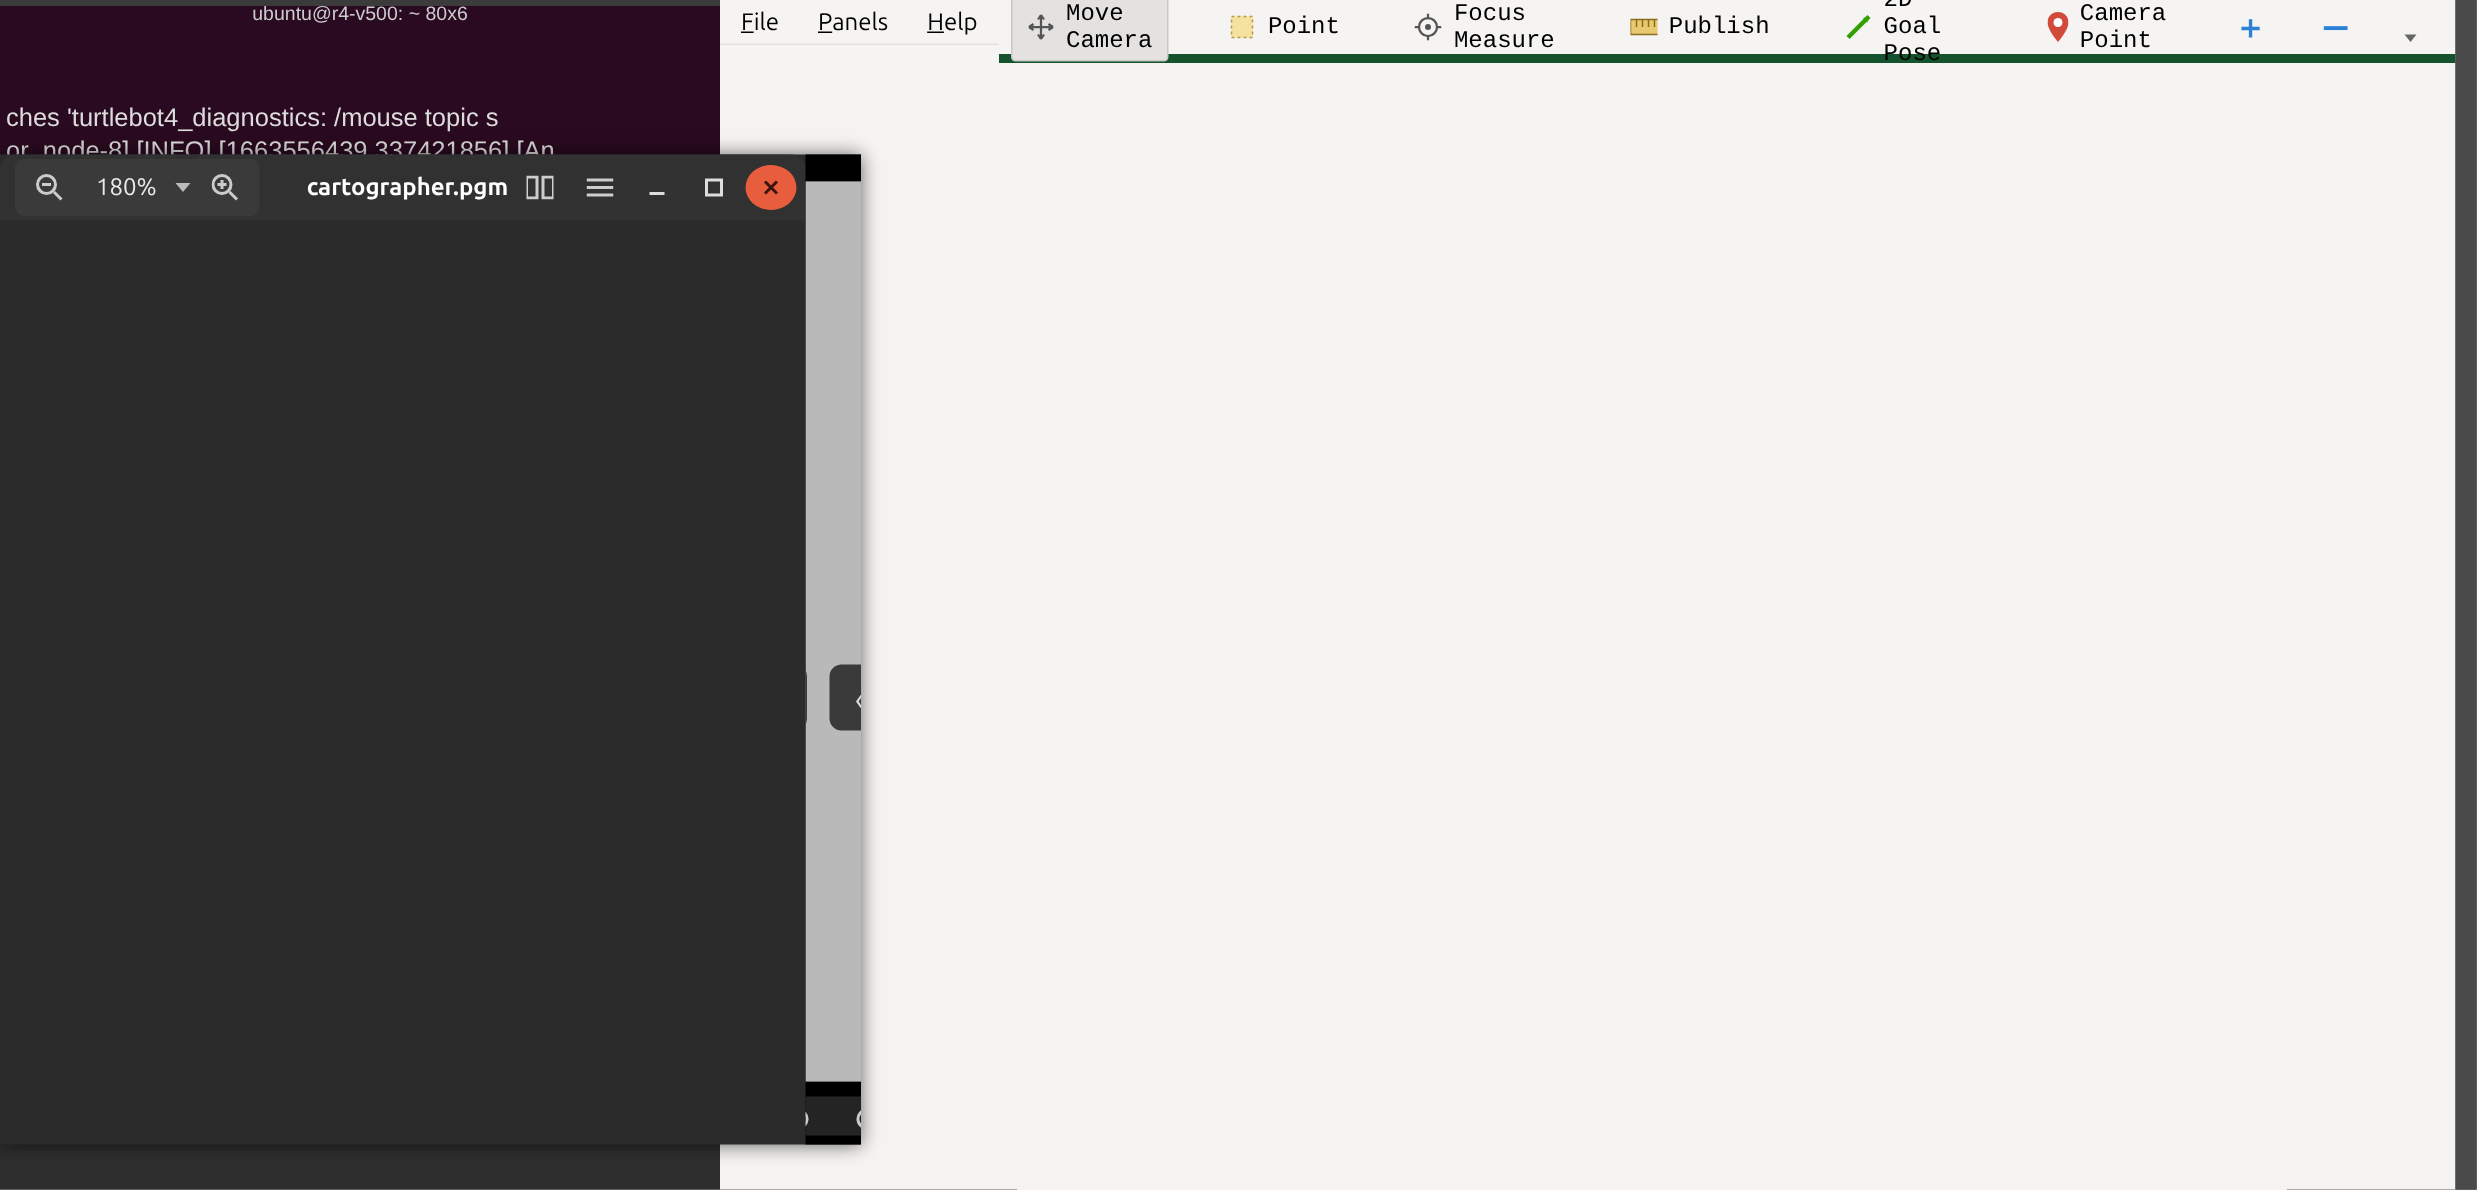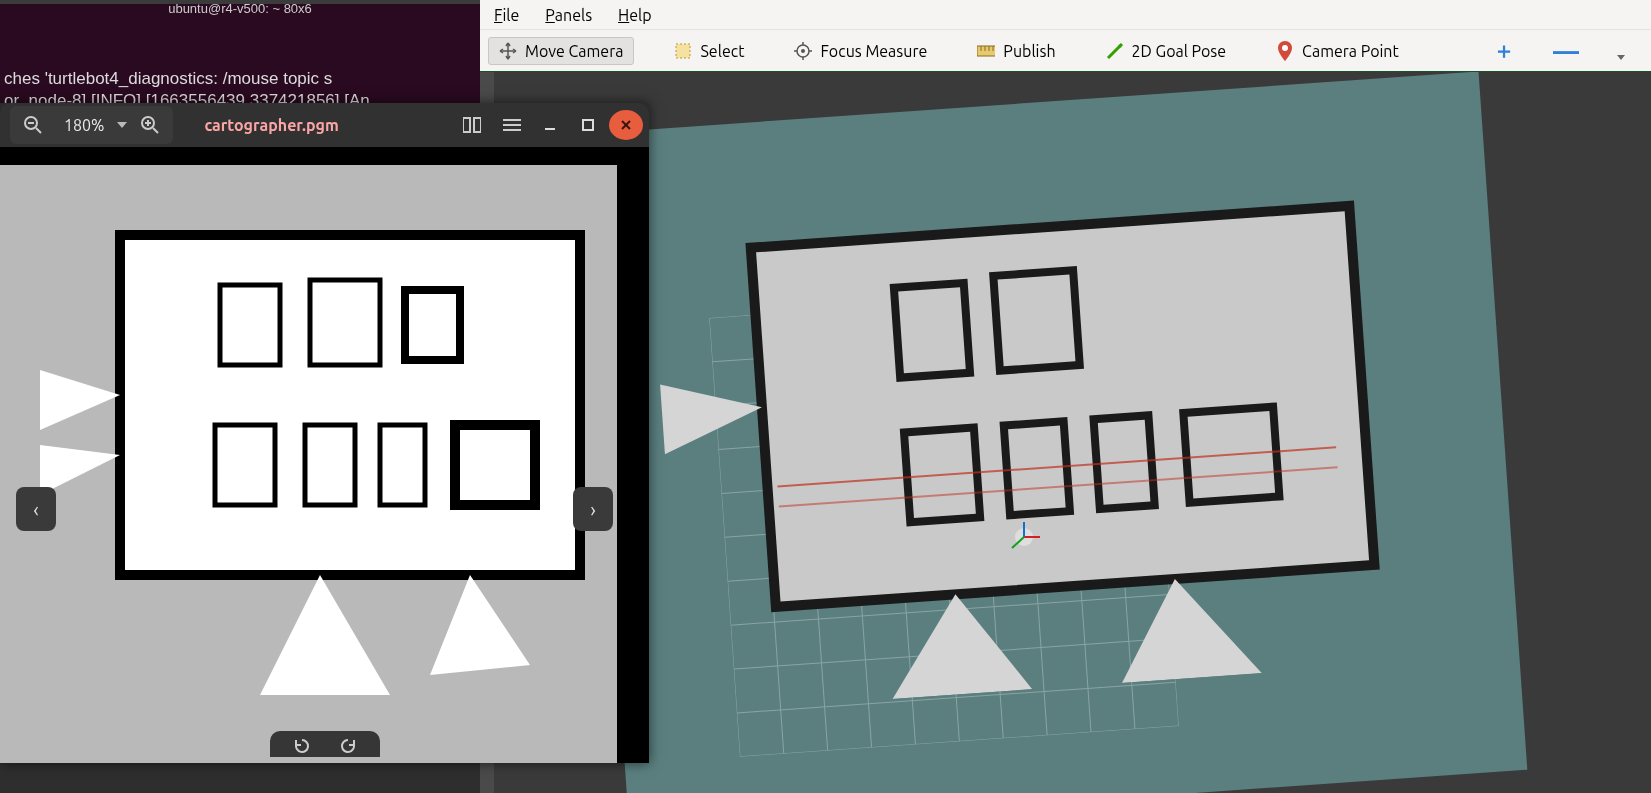--- a/index.html
+++ b/index.html
@@ -13,32 +13,32 @@
   }
   .terminal .titlebar{
     position:absolute; left:0; top:-2px; width:100%; height:6px;
     background:#3b3b3b; color:#ccc; font-size:13px; text-align:center;
   }
 
   
   .rviz {
     position:absolute; left:480px; top:0; right:0; height:100%;
     background:#f5f4f2;
-    display:flex; flex-direction:column;
+    display:flex; flex-direction:row;
   }
   .rviz-menubar{
     height:30px; display:flex; align-items:center; gap:26px;
     padding:0 14px; font-size:16px; background:#f5f4f2; border-bottom:1px solid #e3e2e0;
   }
   .rviz-menubar .menu-item { cursor:default; }
   .rviz-menubar .menu-item u{ text-decoration:underline; }
 
   .rviz-toolbar{
     height:42px; display:flex; align-items:center; gap:30px;
-    padding:4px 8px; background:#f5f4f2; border-bottom:1px solid #14532d;
+    padding:4px 8px; background:#f5f4f2; border-bottom:6px solid #14532d;font-family:Liberation Mono, monospace;
   }
   .tool{
     display:flex; align-items:center; gap:8px; font-size:16px;
     padding:4px 10px; border-radius:3px; cursor:default;
   }
   .tool.active{ background:#e3e2e0; border:1px solid #c8c7c5; }
   .tool .ico{ width:18px; height:18px; display:inline-flex; align-items:center; justify-content:center; }
   .tool-plus{ font-size:22px; color:#2d81d6; font-weight:bold; }
   .tool-minus{ font-size:26px; color:#2d81d6; font-weight:bold; line-height:0; }
   .toolbar-right{ margin-left:auto; display:flex; align-items:center; gap:38px; padding-right:18px;}
@@ -61,40 +61,40 @@
   .map3d{
     position:absolute; left:150px; top:95px; width:820px; height:520px;
     transform:rotate(-4deg);
   }
   .robot-marker{
     position:absolute; left:510px; top:450px; width:40px; height:30px;
   }
 
   
   .imgviewer{
-    position:absolute; left:0; top:103px; width:649px; height:660px;
+    position:absolute; left:0; top:103px; width:574px; height:660px;
     background:#2b2b2b; color:#eaeaea;
-    display:flex; flex-direction:column;
+    display:flex; flex-direction:row;
     box-shadow:0 0 12px rgba(0,0,0,.6);
   }
   .iv-header{
     height:44px; background:#313131; display:flex; align-items:center;
     padding:0 6px; gap:2px; border-top-left-radius:10px; border-top-right-radius:10px;
   }
   .iv-btn{
     width:38px; height:34px; border-radius:6px; display:flex;
     align-items:center; justify-content:center; color:#ddd;
   }
   .iv-zoom{
     display:flex; align-items:center; gap:4px; margin:0 4px;
     background:#3a3a3a; border-radius:6px; padding:2px 4px;
   }
   .iv-zoom .pct{ font-size:16px; padding:0 8px; }
   .iv-zoom .caret{ width:0;height:0;border-left:5px solid transparent;border-right:5px solid transparent;border-top:6px solid #bbb; }
-  .iv-title{ flex:1; text-align:left; padding-left:26px; font-size:16px; font-weight:bold; color:#fca5a5;}
+  .iv-title{ flex:1; text-align:left; padding-left:26px; font-size:16px; font-weight:bold; color:#ffffff;}
   .iv-right{ display:flex; align-items:center; gap:4px;}
   .iv-winbtn{ width:34px; height:30px; border-radius:50%; display:flex; align-items:center; justify-content:center;}
   .iv-close{ background:#e85d3d; color:#3a140c; }
   .iv-body{
     flex:1; background:#000; position:relative; overflow:hidden;
     padding:18px 0 0 0;
   }
   .iv-canvas{
     position:absolute; left:0; top:18px; width:617px; height:600px;
     background:#b9b9b9;
@@ -146,21 +146,21 @@
       </span>
       <span>Move Camera</span>
     </div>
 
     <div class="tool">
       <span class="ico">
         <svg width="16" height="16">
             <rect x="1" y="1" width="14" height="14" fill="#f6e2a0" stroke="#b89b3e" stroke-dasharray="2,2"></rect>
           </svg>
       </span>
-      <span>Select</span>
+      <span>Point</span>
     </div>
 
     <div class="tool">
       <span class="ico">
         <svg width="18" height="18">
             <circle cx="9" cy="9" r="6" fill="none" stroke="#555" stroke-width="1.5"></circle>
             <circle cx="9" cy="9" r="2" fill="#555"></circle>
             <path d="M9 0v3M9 15v3M0 9h3M15 9h3" stroke="#555" stroke-width="1.5"></path>
           </svg>
       </span>

